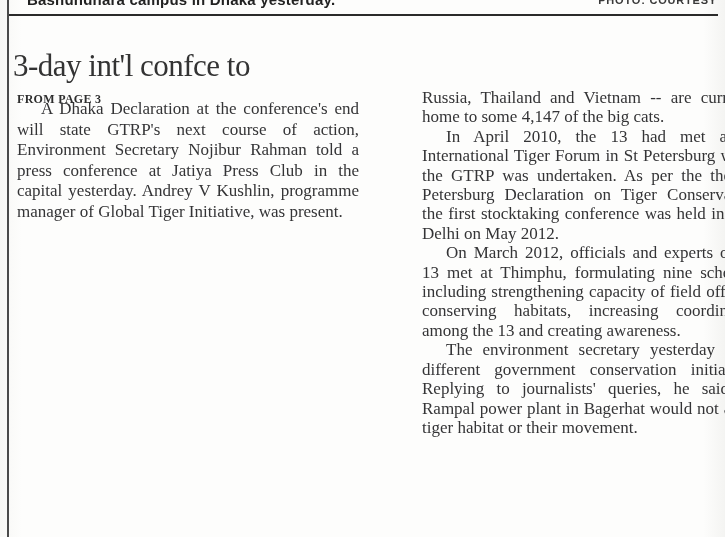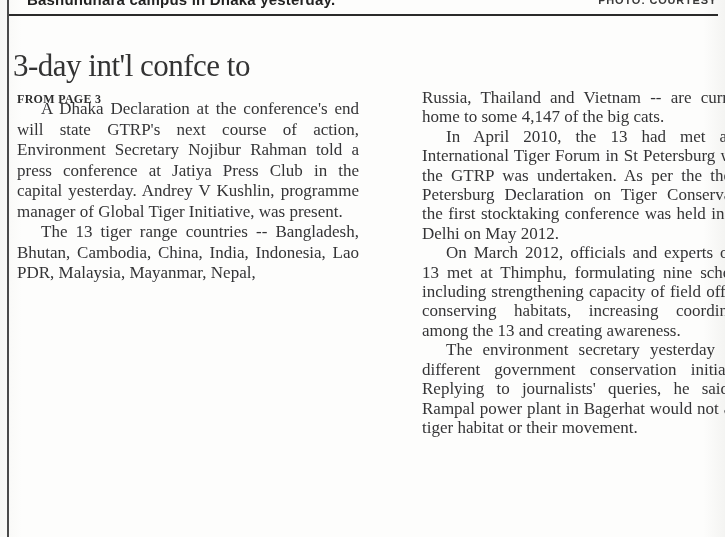--- a/index.html
+++ b/index.html
@@ -108,21 +108,20 @@
   </div>
 
   <div class="head-rule"></div>
 
   <h1 class="headline">3-day int'l confce to</h1>
 
   <div class="kicker">FROM PAGE 3</div>
 
   <div class="col col-left">
     <p class="indent">A Dhaka Declaration at the conference's end will state GTRP's next course of action, Environment Secretary Nojibur Rahman told a press conference at Jatiya Press Club in the capital yesterday. Andrey V Kushlin, programme manager of Global Tiger Initiative, was present.</p>
-    <p class="indent">The 13 tiger range countries -- Bangladesh, Bhutan, Cambodia, China, India, Indonesia, Lao PDR, Malaysia, Mayanmar, Nepal,</p>
   </div>
 
   <div class="col col-right">
     <p>Russia, Thailand and Vietnam -- are currently home to some 4,147 of the big cats.</p>
     <p class="indent">In April 2010, the 13 had met at an International Tiger Forum in St Petersburg where the GTRP was undertaken. As per the then St Petersburg Declaration on Tiger Conservation, the first stocktaking conference was held in New Delhi on May 2012.</p>
     <p class="indent">On March 2012, officials and experts of the 13 met at Thimphu, formulating nine schemes, including strengthening capacity of field officers, conserving habitats, increasing coordination among the 13 and creating awareness.</p>
     <p class="indent">The environment secretary yesterday listed different government conservation initiatives. Replying to journalists' queries, he said the Rampal power plant in Bagerhat would not affect tiger habitat or their movement.</p>
   </div>
 
 </div>

